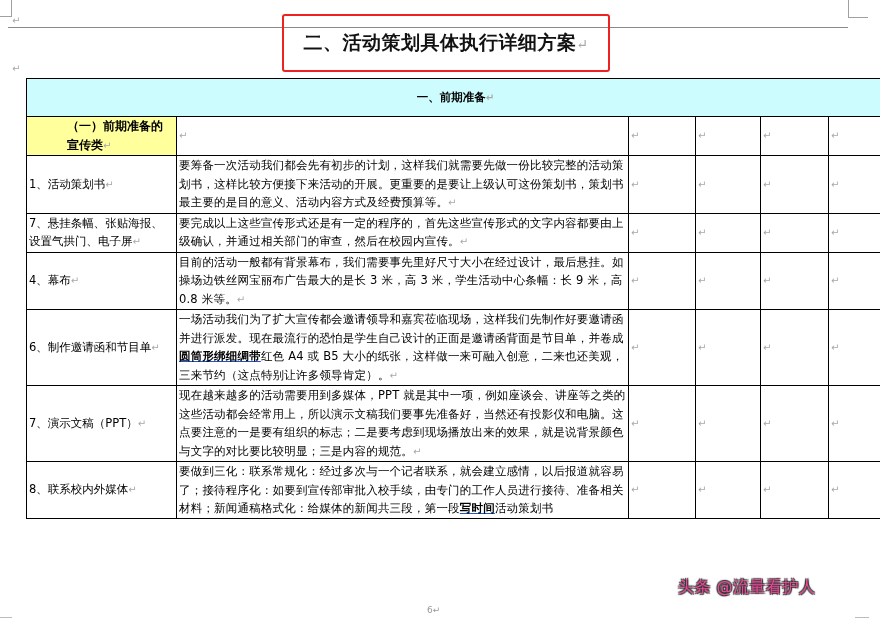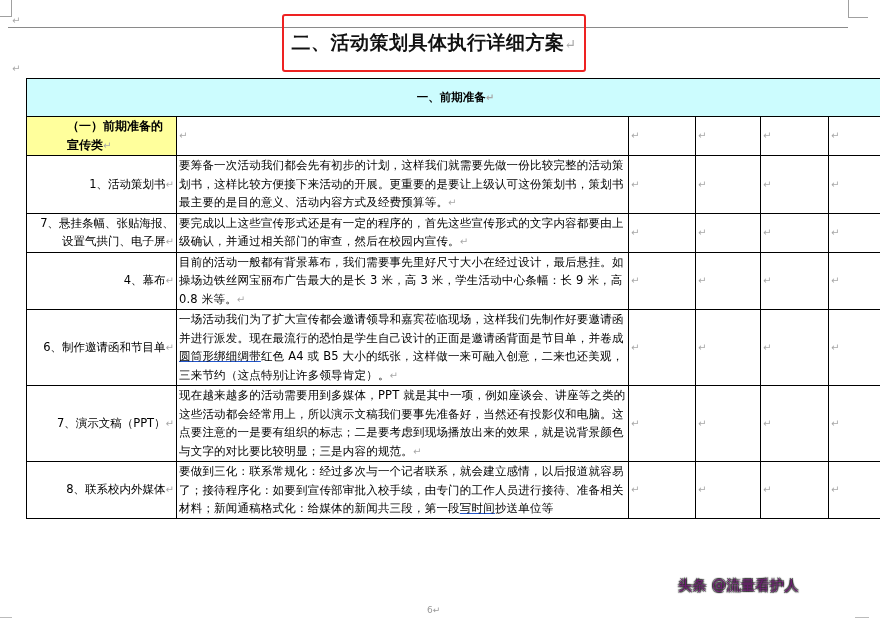--- a/index.html
+++ b/index.html
@@ -4,41 +4,41 @@
 <style>
   * { box-sizing: border-box; margin: 0; padding: 0; }
   html, body { width: 880px; height: 620px; overflow: hidden; background: #ffffff; }
   body { position: relative; font-family: "DejaVu Sans", "Liberation Sans", sans-serif; color: #000; }
 
   .corner-tl { position: absolute; left: 0; top: 0; width: 12px; height: 17px; border-right: 1px solid #a0a0a0; border-bottom: 1px solid #a0a0a0; }
   .corner-tr { position: absolute; left: 848px; top: 0; width: 20px; height: 18px; border-left: 1px solid #a0a0a0; border-bottom: 1px solid #a0a0a0; }
   .header-rule { position: absolute; left: 8px; top: 27px; width: 840px; height: 1px; background: #8a8a8a; }
   .para-mark { position: absolute; color: #a8a8a8; font-size: 10px; line-height: 10px; }
 
-  .title-box { position: absolute; left: 282px; top: 14px; width: 304px; height: 58px; border: 2px solid #ee2222; border-radius: 3px; display: flex; align-items: center; justify-content: center; }
+  .title-box { position: absolute; left: 282px; top: 14px; width: 328px; height: 58px; border: 2px solid #ee2222; border-radius: 3px; display: flex; align-items: center; justify-content: center; }
   .title-text { font-family: "DejaVu Serif", "Liberation Serif", serif; font-size: 19px; font-weight: bold; letter-spacing: 0.5px; color: #111; }
   .title-text .pm { color: #a8a8a8; font-weight: normal; font-size: 14px; }
 
   table.plan { position: absolute; left: 14px; top: 78px; width: 858px; border-collapse: collapse; table-layout: fixed; margin-left: 12px; }
   table.plan td, table.plan th { border: 1px solid #000; font-size: 11.5px; line-height: 18.5px; vertical-align: middle; padding: 0 2px; font-weight: normal; }
   .sec-title-row td { background: #ccfcfe; height: 38px; text-align: center; font-size: 16px; font-weight: bold; }
   .sec-title-row td span { font-weight: bold; }
   .col-head td { background: #e6e6e6; height: 25px; text-align: center; font-weight: bold; font-size: 12px; }
   .cat-row td { height: 22px; }
   .cat-row td.cat { background: #ffff9c; font-weight: bold; font-size: 12px; padding-left: 40px; }
   .pm { color: #a8a8a8; font-size: 10px; font-weight: normal; }
-  .task-cell { font-size: 11.5px; text-align: right; }
+  .task-cell { font-size: 11.5px; }
   .desc-cell { font-size: 11.5px; letter-spacing: 0.2px; }
-  .underline-blue { text-decoration: underline; text-decoration-color: #2255cc; }
+  .underline-blue { text-decoration: underline; text-decoration-color: #2255cc; font-weight: bold; }
 
   .page-num { position: absolute; left: 427px; top: 605px; font-size: 9px; color: #999; }
   .bottom-mark { position: absolute; left: 0; top: 617px; width: 12px; height: 3px; border-top: 1px solid #bbb; }
   .bottom-mark-r { position: absolute; left: 855px; top: 617px; width: 14px; height: 3px; border-top: 1px solid #bbb; }
 
-  .watermark { position: absolute; left: 678px; top: 577px; font-size: 14px; color: #701a75; letter-spacing: 0.5px; text-shadow: 1px 1px 1px #333, -1px -1px 1px #333, 1px -1px 1px #333, -1px 1px 1px #333; }
+  .watermark { position: absolute; left: 678px; top: 577px; font-size: 16px; color: #ec4899; letter-spacing: 0.5px; text-shadow: 1px 1px 1px #333, -1px -1px 1px #333, 1px -1px 1px #333, -1px 1px 1px #333; }
 </style>
 </head>
 <body>
 
 <div class="corner-tl"></div>
 <div class="corner-tr"></div>
 <div class="header-rule"></div>
 <span class="para-mark" style="left:12px;top:16px;">↵</span>
 <span class="para-mark" style="left:12px;top:64px;">↵</span>
 
@@ -110,21 +110,21 @@
     <td class="task-cell"><span>7、演示文稿（PPT）</span><span class="pm">↵</span></td>
     <td class="desc-cell"><span>现在越来越多的活动需要用到多媒体，PPT 就是其中一项，例如座谈会、讲座等之类的这些活动都会经常用上，所以演示文稿我们要事先准备好，当然还有投影仪和电脑。这点要注意的一是要有组织的标志；二是要考虑到现场播放出来的效果，就是说背景颜色与文字的对比要比较明显；三是内容的规范。</span><span class="pm">↵</span></td>
     <td><span class="pm">↵</span></td>
     <td><span class="pm">↵</span></td>
     <td><span class="pm">↵</span></td>
     <td><span class="pm">↵</span></td>
   </tr>
 
   <tr style="height:57px">
     <td class="task-cell"><span>8、联系校内外媒体</span><span class="pm">↵</span></td>
-    <td class="desc-cell"><span>要做到三化：联系常规化：经过多次与一个记者联系，就会建立感情，以后报道就容易了；接待程序化：如要到宣传部审批入校手续，由专门的工作人员进行接待、准备相关材料；新闻通稿格式化：给媒体的新闻共三段，第一段</span><span class="underline-blue">写时间</span><span>抄送单位等</span></td>
+    <td class="desc-cell"><span>要做到三化：联系常规化：经过多次与一个记者联系，就会建立感情，以后报道就容易了；接待程序化：如要到宣传部审批入校手续，由专门的工作人员进行接待、准备相关材料；新闻通稿格式化：给媒体的新闻共三段，第一段</span><span class="underline-blue">写时间</span><span>活动策划书</span></td>
     <td><span class="pm">↵</span></td>
     <td><span class="pm">↵</span></td>
     <td><span class="pm">↵</span></td>
     <td><span class="pm">↵</span></td>
   </tr>
 </tbody>
   </table>
 
 <div class="page-num"><span>6</span><span>↵</span></div>
 <div class="bottom-mark"></div>

